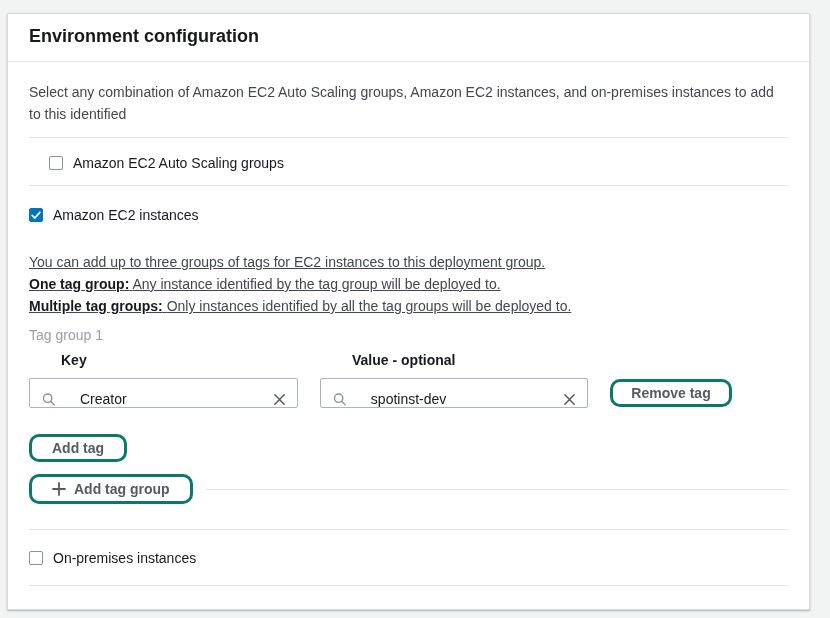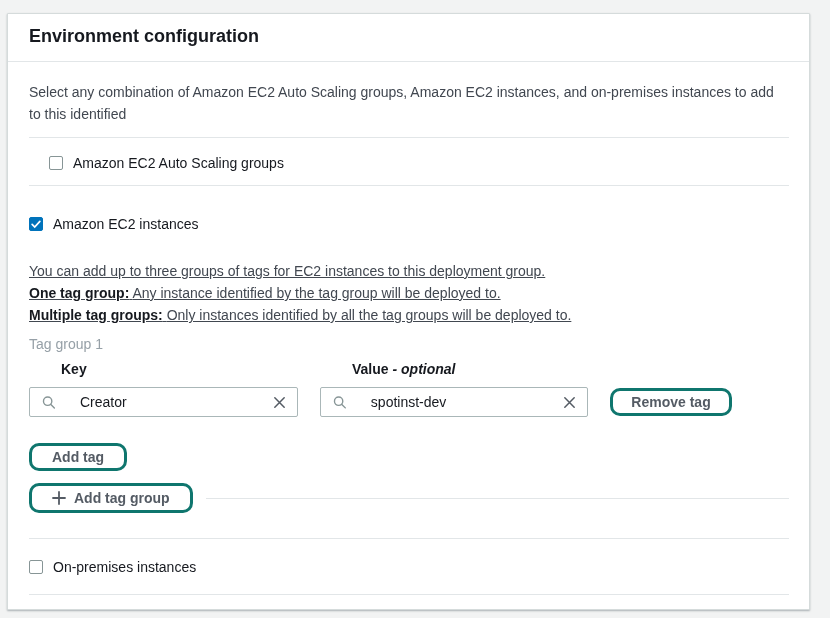--- a/index.html
+++ b/index.html
@@ -44,21 +44,21 @@
     border-top: 1px solid #e2e6e8;
     height: 0;
   }
   .checkbox-row {
     display: flex;
     align-items: center;
     gap: 10px;
     height: 20px;
   }
   .checkbox-row.row-asg   { margin-top: 15px; margin-bottom: 12px; margin-left: 20px; }
-  .checkbox-row.row-ec2   { margin-top: 28px; }
+  .checkbox-row.row-ec2   { margin-top: 19px; }
   .checkbox-row.row-onprem{ margin-top: 18px; margin-bottom: 17px; }
   .checkbox {
     width: 14px; height: 14px;
     border: 1px solid #879596;
     border-radius: 2px;
     background: #ffffff;
     flex: 0 0 auto;
     display: flex; align-items: center; justify-content: center;
     cursor: pointer;
   }
@@ -88,35 +88,35 @@
   }
   .labels-row {
     margin-top: 8px;
     display: grid;
     grid-template-columns: 269px 268px 122px;
     column-gap: 22px;
     font-size: 14px;
     line-height: 18px;
   }
   .field-label { font-weight: 700; color: #16191f; padding-left: 32px; }
-  .optional-suffix { font-weight: 700; font-style: italic; color: #16191f; }
+  .optional-suffix { font-weight: 700; color: #16191f; }
   .inputs-row {
     margin-top: 9px;
     display: grid;
     grid-template-columns: 269px 268px 122px;
     column-gap: 22px;
     align-items: center;
   }
   .search-box {
     height: 30px;
     border: 1px solid #aab7b8;
     border-radius: 2px;
     background: #fff;
     display: flex;
-    align-items: center;
+    align-items: flex-end;
     padding: 0 10px 0 12px;
     gap: 24px;
   }
   .search-box input {
     border: none;
     outline: none;
     flex: 1 1 auto;
     min-width: 0;
     font-size: 14px;
     color: #16191f;

